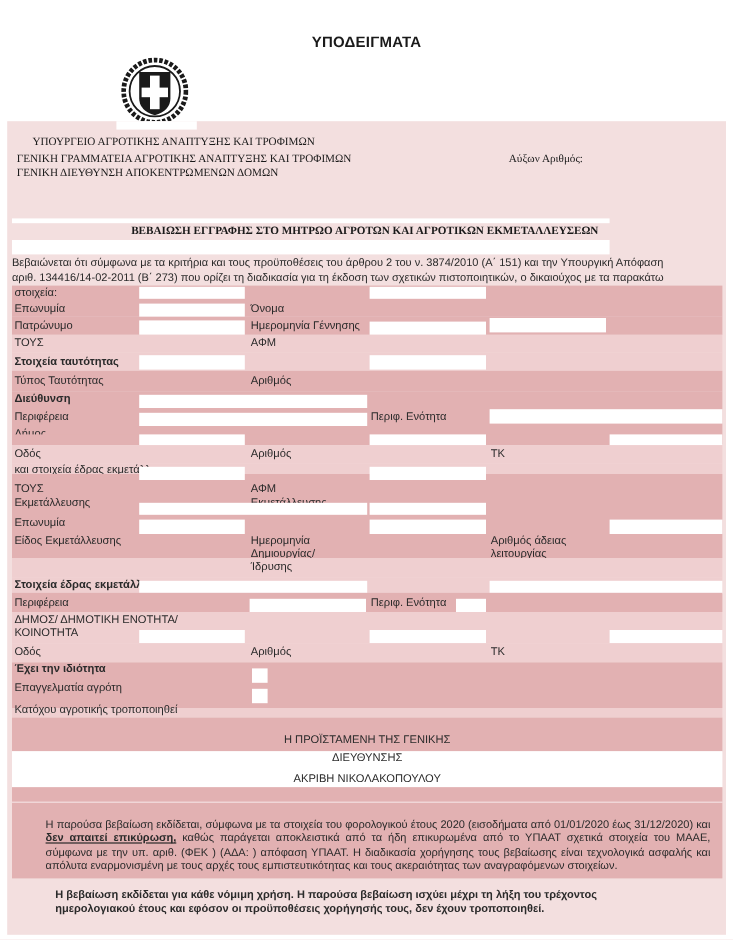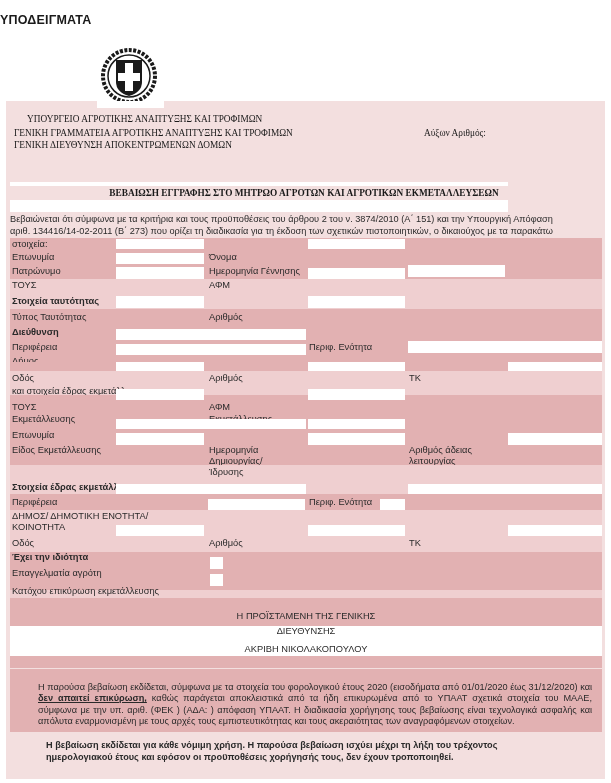--- a/index.html
+++ b/index.html
@@ -1,18 +1,18 @@
 <!DOCTYPE html>
 <html><head>
 <meta charset="utf-8">
 <style>
   * { box-sizing: border-box; margin: 0; padding: 0; }
   body { width: 611px; height: 783px; background: #ffffff; font-family: "Liberation Sans", sans-serif; color: #1a1a1a; position: relative; overflow: hidden; }
   .abs { position: absolute; }
-  .title-top { left: 0; width: 611px; top: 13px; text-align: left; font-weight: bold; font-size: 12.5px; letter-spacing: 0.2px; }
+  .title-top { left: 0; width: 611px; top: 28px; text-align: center; font-weight: bold; font-size: 12.5px; letter-spacing: 0.2px; }
   .emblem { left: 101px; top: 48px; width: 56px; height: 56px; }
   .page-bg { left: 6px; top: 101px; width: 599px; height: 678px; background: #f3dfdf; }
   .emblem-gap { left: 97px; top: 101px; width: 67px; height: 7px; background: #ffffff; }
   .hdr { font-size: 9.3px; line-height: 12px; font-family: Liberation Serif, serif; }
   .bold { font-weight: bold; }
   .white-bar { background: #ffffff; }
   .row { position: absolute; left: 10px; width: 592px; }
   .r-dark { background: #e2b1b2; }
   .r-light { background: #efcfd0; }
   .lbl { position: absolute; font-size: 9.3px; line-height: 11px; color: #2a2a2a; }
@@ -158,21 +158,21 @@
   <div class="lbl" style="left:399px; top:2px;">ΤΚ</div>
 </div>
 
 <div class="row r-dark" style="top:552px; height:38px;">
   <div class="lbl bold" style="left:2px; top:0px;">Έχει την ιδιότητα</div>
   <div class="chk" style="left:200px; top:5px;"></div>
   <div class="lbl" style="left:2px; top:16px;">Επαγγελματία αγρότη</div>
   <div class="chk" style="left:200px; top:22px;"></div>
 </div>
 <div class="row r-light" style="top:590px; height:8px;"></div>
-<div class="lbl abs" style="left:12px; top:586px;">Κατόχου επικύρωση εκμετάλλευσης</div>
+<div class="lbl abs" style="left:12px; top:586px;">Κατόχου αγροτικής τροποποιηθεί</div>
 
 <div class="row r-dark" style="top:598px; height:28px;">
   <div class="lbl center" style="left:0; width:592px; top:13px;">Η ΠΡΟΪΣΤΑΜΕΝΗ ΤΗΣ ΓΕΝΙΚΗΣ</div>
 </div>
 <div class="row white-bar" style="top:626px; height:30px;">
   <div class="lbl center" style="left:0; width:592px; top:18px;">ΑΚΡΙΒΗ ΝΙΚΟΛΑΚΟΠΟΥΛΟΥ</div>
   <div class="lbl center" style="left:0; width:592px; top:0px;">ΔΙΕΥΘΥΝΣΗΣ</div>
 </div>
 
 <div class="row r-dark" style="top:656px; height:76px;"></div>

